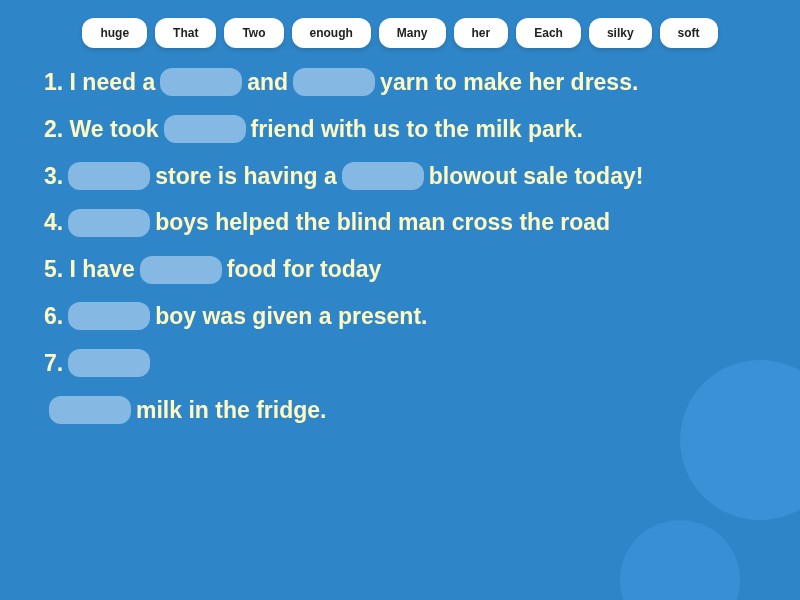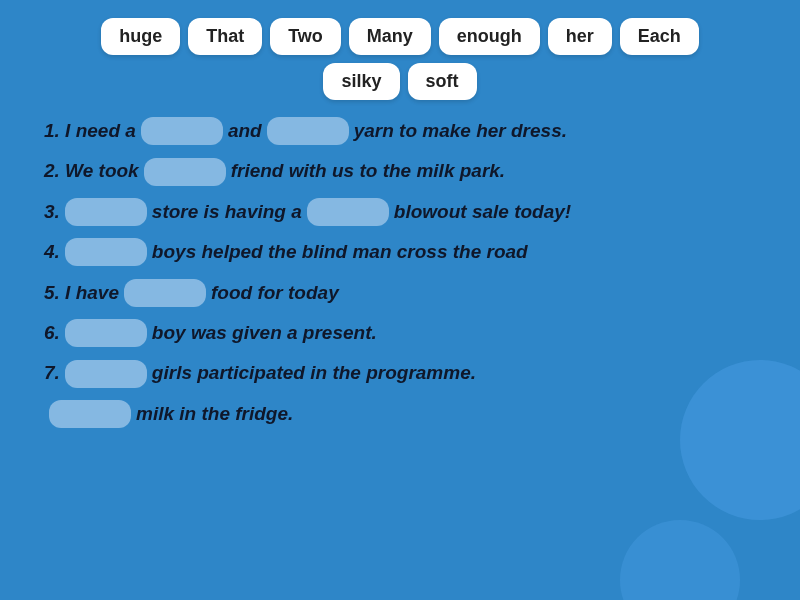--- a/index.html
+++ b/index.html
@@ -41,42 +41,41 @@
       flex-wrap: wrap;
       justify-content: center;
       gap: 8px;
       padding: 18px 60px 12px;
     }
 
     .word-chip {
       background: white;
       border-radius: 12px;
       padding: 8px 18px;
-      font-size: 18px;
+      font-size: 12px;
       font-weight: 900;
       color: #222;
       cursor: pointer;
       user-select: none;
       box-shadow: 0 2px 4px rgba(0,0,0,0.15);
     }
 
     .sentences {
       padding: 4px 44px 0;
     }
 
     .sentence-line {
       display: flex;
       flex-wrap: wrap;
       align-items: center;
-      font-size: 19px;
+      font-size: 23px;
       font-weight: 900;
-      color: #0f172a;
+      color: #fef9c3;
       margin-bottom: 10px;
       line-height: 1.6;
-      font-style: italic;
     }
 
     .sentence-line span {
       display: inline-block;
     }
 
     .blank {
       display: inline-block;
       background: rgba(180, 210, 240, 0.65);
       border-radius: 12px;
@@ -87,22 +86,22 @@
     }
   </style>
 </head>
 <body>
 
 <div class="word-bank">
 
   <div class="word-chip">huge</div>
   <div class="word-chip">That</div>
   <div class="word-chip">Two</div>
+  <div class="word-chip">enough</div>
   <div class="word-chip">Many</div>
-  <div class="word-chip">enough</div>
 
   <div class="word-chip">her</div>
   <div class="word-chip">Each</div>
   <div class="word-chip">silky</div>
   <div class="word-chip">soft</div>
 </div>
 
 <div class="sentences">
 
   <div class="sentence-line">
@@ -141,21 +140,20 @@
 
   <div class="sentence-line">
     <span>6.</span>
     <div class="blank"></div>
     <span>boy was given a present.</span>
   </div>
 
   <div class="sentence-line">
     <span>7.</span>
     <div class="blank"></div>
-    <span>girls participated in the programme.</span>
   </div>
 
   <div class="sentence-line">
     <div class="blank"></div>
     <span>milk in the fridge.</span>
   </div>
 
 </div>
 
 </body></html>

